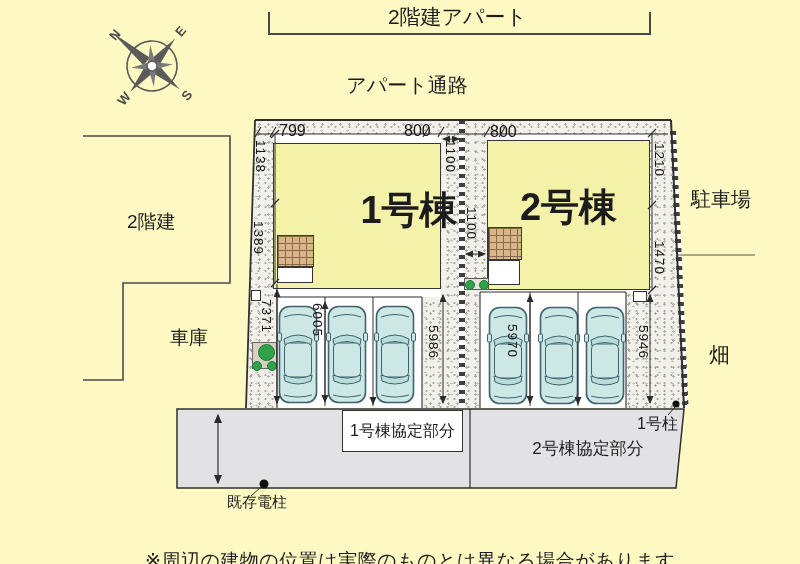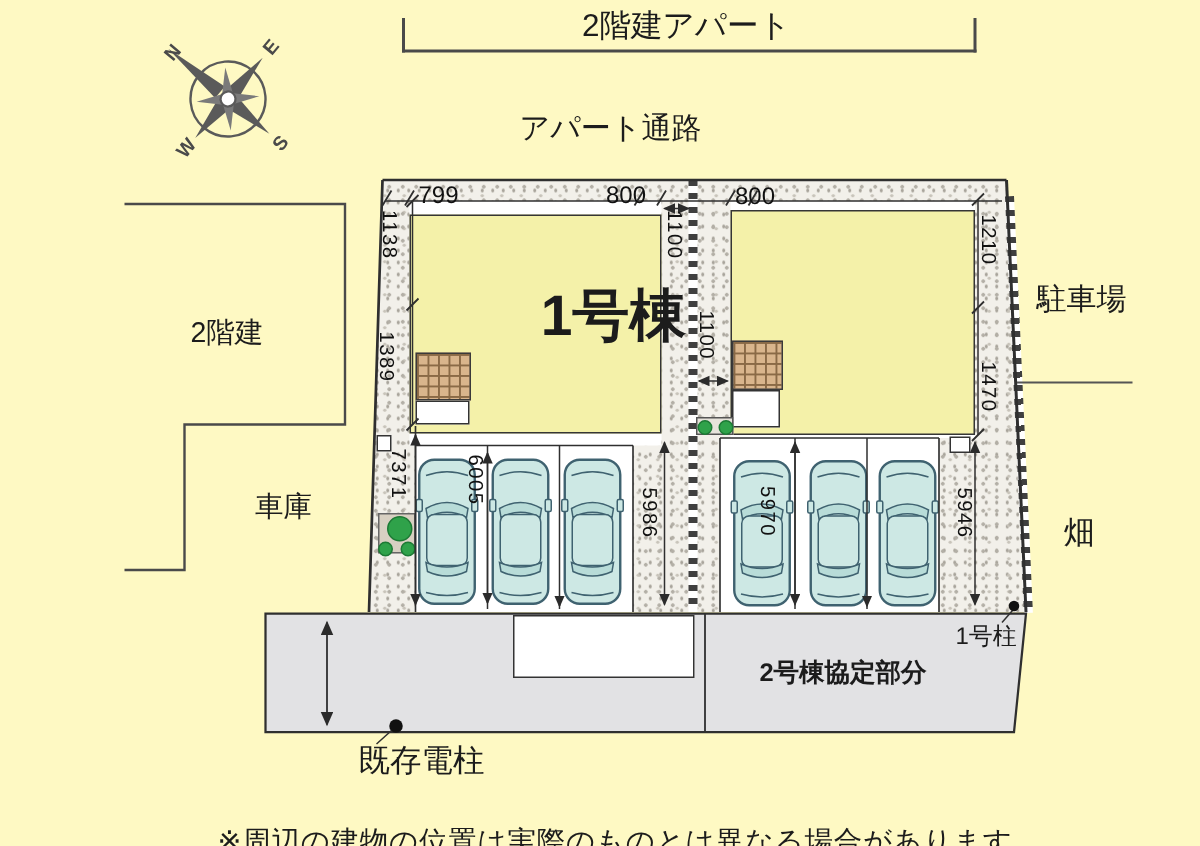--- a/index.html
+++ b/index.html
@@ -72,42 +72,44 @@
   <div class="abs" style="left:277px;top:297px;width:145px;height:111px;background:#fff;"></div>
   <div class="abs" style="left:480px;top:292px;width:146px;height:116px;background:#fff;"></div>
 
   <div class="abs ladder" style="left:459px;top:120px;width:6px;height:288px;"></div>
 
   <div class="abs ladder" style="left:670px;top:131px;width:6px;height:278px;transform:rotate(-2.6deg);transform-origin:top left;"></div>
 
   <div class="abs building" style="left:273px;top:143px;width:168px;height:146px;"></div>
   <div class="txt ctr" style="left:289px;top:185px;width:168px;font-size:38px;font-weight:bold;margin-left:36px;">1号棟</div>
   <div class="abs building" style="left:487px;top:140px;width:163px;height:150px;"></div>
+  <div class="txt ctr" style="left:487px;top:182px;width:163px;font-size:38px;font-weight:bold;">2号棟</div>
 
   <div class="abs grid-porch" style="left:277px;top:235px;width:37px;height:32px;"></div>
   <div class="abs whitebox" style="left:277px;top:267px;width:36px;height:16px;"></div>
   <div class="abs grid-porch" style="left:488px;top:227px;width:34px;height:33px;"></div>
   <div class="abs whitebox" style="left:488px;top:260px;width:32px;height:25px;"></div>
   <div class="abs" style="left:464px;top:278px;width:25px;height:12px;background:#e6e3db;border:1px solid #555;box-sizing:border-box;"></div>
   <div class="abs" style="left:465px;top:280px;width:8px;height:8px;border-radius:50%;background:#2fa24a;border:1px solid #1d7a35;"></div>
   <div class="abs" style="left:479px;top:280px;width:8px;height:8px;border-radius:50%;background:#2fa24a;border:1px solid #1d7a35;"></div>
 
   <div class="abs whitebox" style="left:251px;top:290px;width:10px;height:11px;"></div>
   <div class="abs whitebox" style="left:633px;top:291px;width:14px;height:11px;"></div>
 
   <div class="abs" style="left:252px;top:342px;width:25px;height:27px;background:#d8d0c2;border:1px solid #666;box-sizing:border-box;"></div>
   <div class="abs" style="left:258px;top:344px;width:17px;height:17px;border-radius:50%;background:#2fa24a;border:1.5px solid #1d7a35;box-sizing:border-box;"></div>
   <div class="abs" style="left:252px;top:361px;width:8px;height:8px;border-radius:50%;background:#2fa24a;border:1px solid #1d7a35;"></div>
   <div class="abs" style="left:267px;top:361px;width:8px;height:8px;border-radius:50%;background:#2fa24a;border:1px solid #1d7a35;"></div>
 
   <div class="abs" style="left:177px;top:409px;width:507px;height:79px;background:#e2e2e4;
               clip-path:polygon(0 0,507px 0,499px 79px,0 79px);"></div>
   <div class="abs whitebox" style="left:342px;top:410px;width:121px;height:42px;"></div>
-  <div class="txt ctr" style="left:482px;top:437px;width:160px;font-size:17px;font-weight:bold;">2号棟協定部分</div>
-  <div class="txt" style="left:227px;top:493px;font-size:21px;margin-left:12px;">既存電柱</div>
+  <div class="txt ctr" style="left:342px;top:421px;width:121px;font-size:16px;">1号棟協定部分</div>
+  <div class="txt ctr" style="left:508px;top:437px;width:160px;font-size:17px;">2号棟協定部分</div>
+  <div class="txt" style="left:227px;top:493px;font-size:15px;">既存電柱</div>
   <div class="txt" style="left:637px;top:414px;font-size:16px;">1号柱</div>
 
   <div class="txt" style="left:127px;top:209px;font-size:19px;">2階建</div>
   <div class="txt" style="left:170px;top:325px;font-size:19px;">車庫</div>
   <div class="txt" style="left:691px;top:186px;font-size:20px;">駐車場</div>
   <div class="txt" style="left:709px;top:341px;font-size:21px;">畑</div>
 
   <svg class="abs" style="left:0;top:0;" width="800" height="564" viewBox="0 0 800 564">
     <defs>
       <g id="car">

